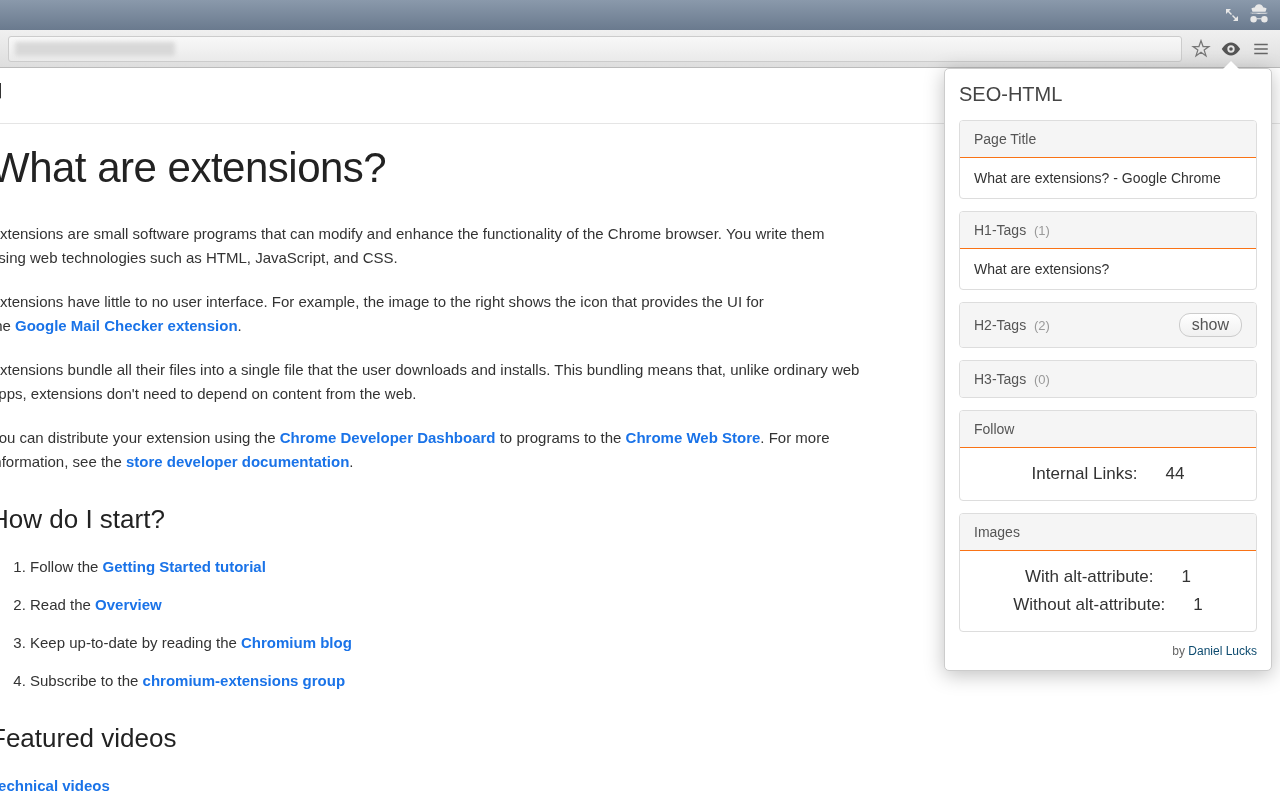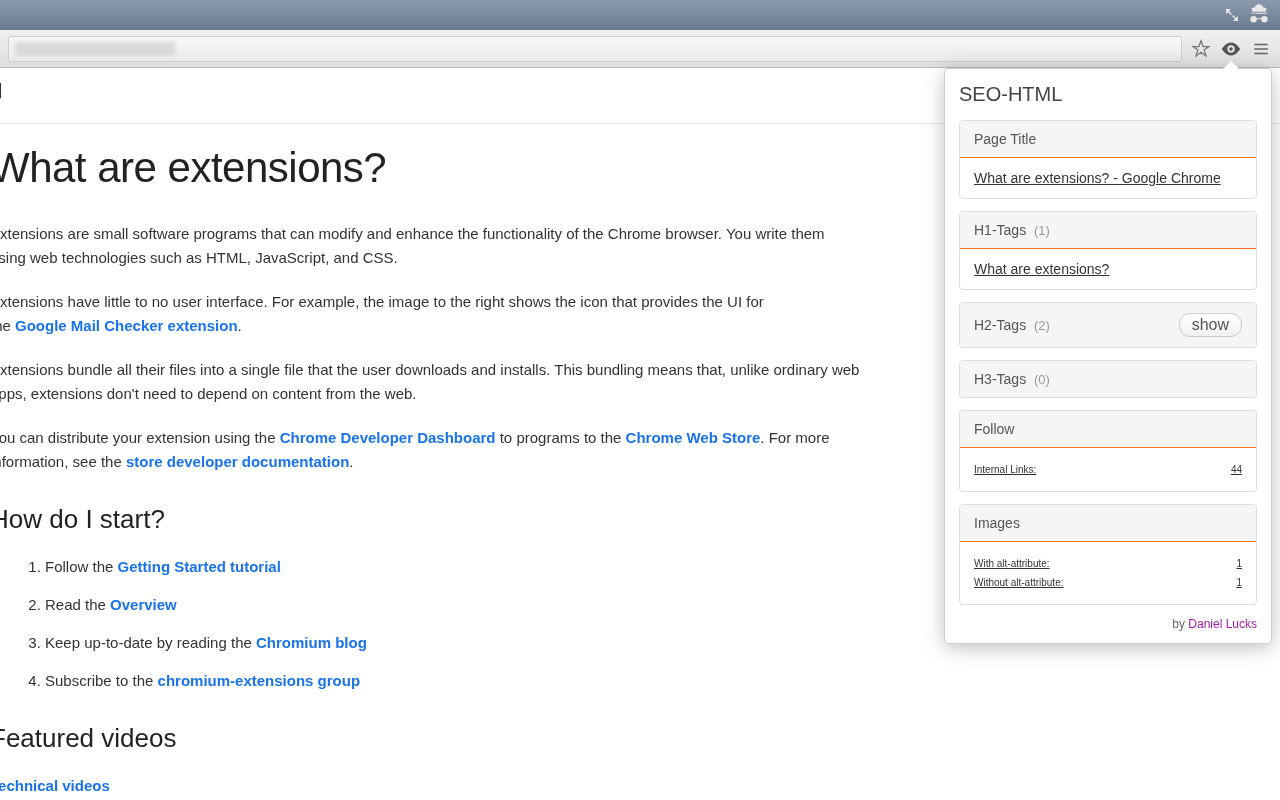--- a/index.html
+++ b/index.html
@@ -34,44 +34,44 @@
 .sidebar-box { position: absolute; right: 10px; top: 12px; width: 220px; background: #f5f5f5; border: 1px solid #e5e5e5; padding: 14px 18px; }
 .sidebar-box div { font-size: 14px; font-weight: bold; color: #222; line-height: 1.6; cursor: pointer; }
 
 p { font-size: 15px; color: #333; line-height: 1.6; margin-bottom: 20px; max-width: 870px; }
 p.narrow { max-width: 780px; }
 
 a { color: #1a73e8; text-decoration: none; font-weight: bold; }
 
 h2 { font-size: 26px; font-weight: 400; color: #222; margin: 30px 0 20px 0; }
 
-ol { margin-left: 55px; }
+ol { margin-left: 40px; }
 ol li { font-size: 15px; color: #333; line-height: 1.6; margin-bottom: 14px; }
 
 .video-links a { display: block; font-size: 15px; font-weight: bold; line-height: 1.6; }
 
 .gmail-icon-area { position: absolute; right: 10px; top: 150px; display: flex; align-items: center; gap: 6px; background: linear-gradient(to bottom, #f6f6f6, #eaeaea); padding: 5px 8px; border: 1px solid #ddd; border-radius: 3px; }
 .gmail-m { width: 22px; height: 16px; background: #fff; border: 1px solid #d93025; position: relative; }
 .gmail-m::before { content: ''; position: absolute; width: 0; height: 0; border-left: 11px solid transparent; border-right: 11px solid transparent; border-top: 9px solid #d93025; left: -1px; top: -1px; }
 .gmail-badge { position: absolute; bottom: -4px; right: -5px; width: 10px; height: 10px; background: #d93025; color: #fff; font-size: 7px; border-radius: 2px; display: flex; align-items: center; justify-content: center; font-weight: bold; }
 
 .popup { position: absolute; top: 68px; right: 8px; width: 328px; background: #fff; border: 1px solid #ccc; border-radius: 5px; box-shadow: 0 4px 20px rgba(0,0,0,0.25); z-index: 100; padding: 14px 14px 12px 14px; }
 .popup-title { font-size: 20px; color: #444; margin-bottom: 14px; font-weight: 400; }
 
 .section { border: 1px solid #ddd; border-radius: 4px; margin-bottom: 12px; overflow: hidden; }
 .section-header { background: #f5f5f5; padding: 10px 14px; font-size: 14px; color: #555; display: flex; align-items: center; justify-content: space-between; border-bottom: 1px solid #f97316; }
 .section-header.no-border { border-bottom: none; }
 .section-header .count { color: #999; font-size: 13px; margin-left: 4px; }
-.section-body { padding: 12px 14px; font-size: 14px; color: #333; text-decoration: underline; }
-.section-row { display: flex; justify-content: space-between; padding: 4px 0; font-size: 10px; color: #333; gap: 28px; }
+.section-body { padding: 12px 14px; font-size: 14px; color: #333; }
+.section-row { display: flex; justify-content: center; padding: 4px 0; font-size: 17px; color: #333; gap: 28px; }
 
 .show-btn { background: linear-gradient(to bottom, #fff, #f0f0f0); border: 1px solid #ccc; border-radius: 11px; padding: 2px 12px; font-size: 16px; color: #555; cursor: pointer; }
 
 .popup-footer { text-align: right; font-size: 12px; color: #666; margin-top: 8px; }
-.popup-footer a { color: #a21caf; font-weight: normal; }
+.popup-footer a { color: #0c4a6e; font-weight: normal; }
 </style>
 </head>
 <body>
 
 <div class="titlebar">
   <span class="expand-icon">
     <svg viewBox="0 0 16 16">
         <path d="M2 2h5L5 4l3 3-1 1-3-3-2 2V2zm12 12H9l2-2-3-3 1-1 3 3 2-2v5z"></path>
       </svg>
   </span>

